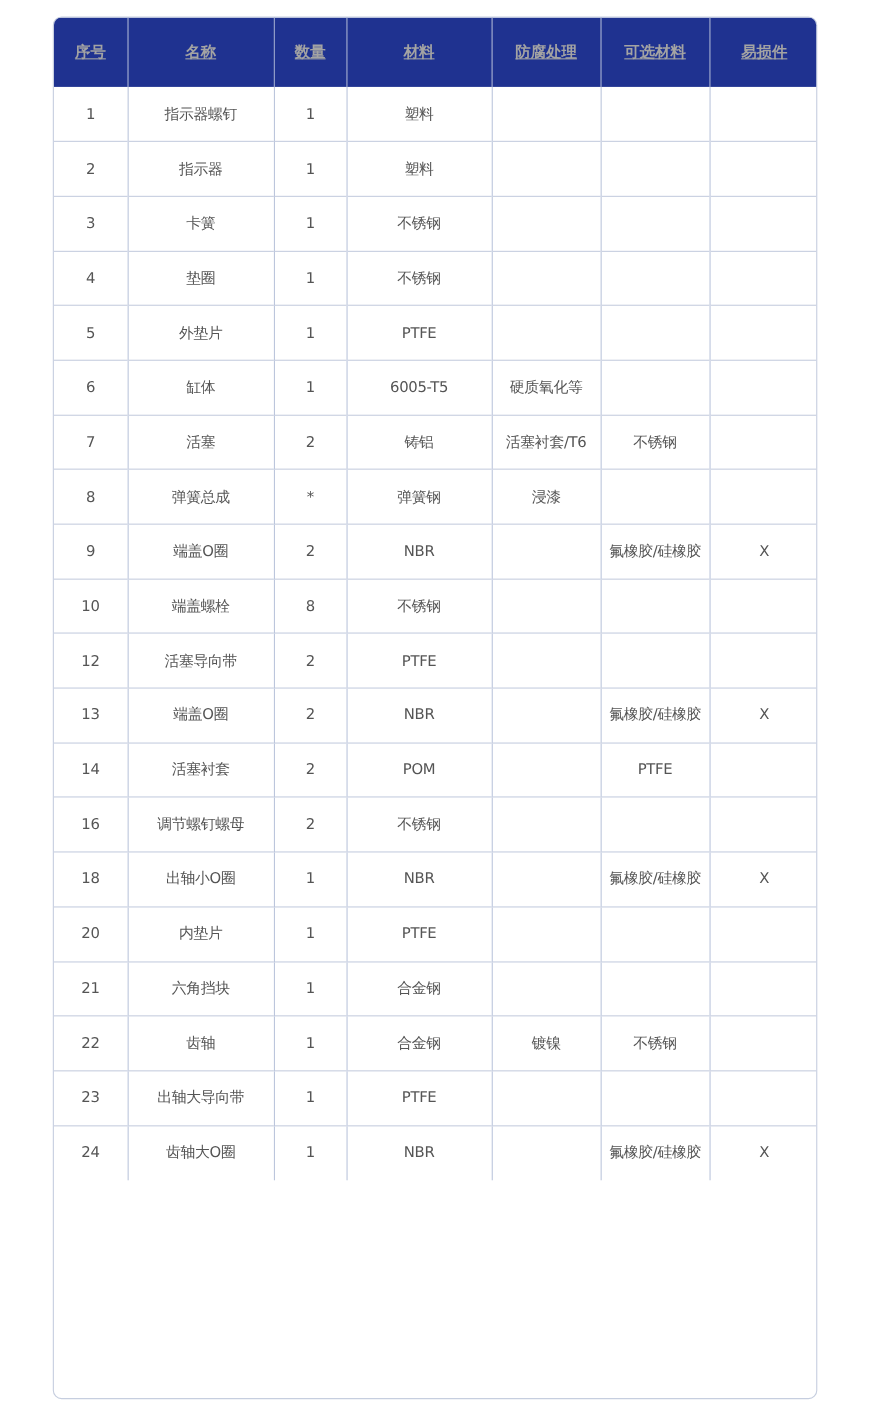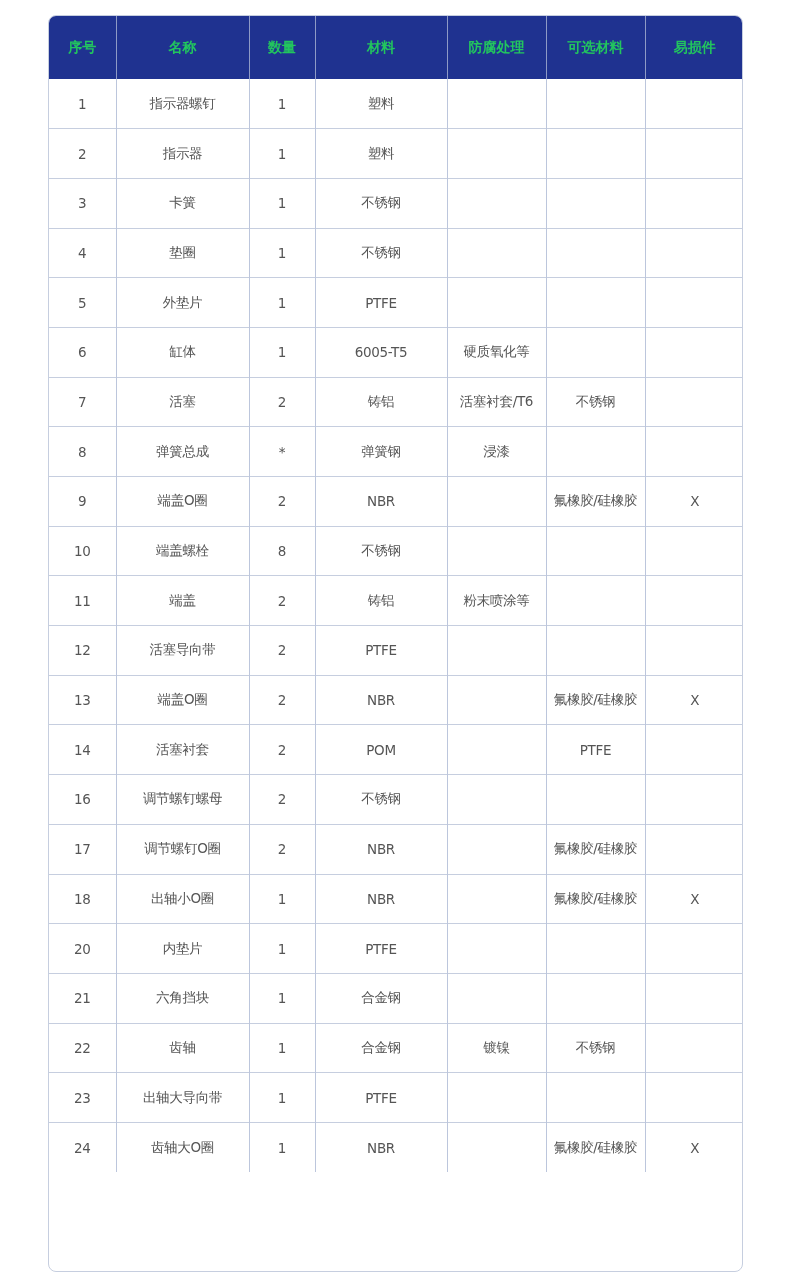--- a/index.html
+++ b/index.html
@@ -21,27 +21,28 @@
   }
   col.c1 { width: 67px; }
   col.c2 { width: 133px; }
   col.c3 { width: 66px; }
   col.c4 { width: 132px; }
   col.c5 { width: 99px; }
   col.c6 { width: 99px; }
   col.c7 { width: 99px; }
   thead th {
     background: #1f3290;
-    color: #22c55e;
+    color: #a3a3a3;
     font-weight: bold;
     font-size: 14px;
     height: 63px;
     text-align: center;
     vertical-align: middle;
     border-right: 1px solid #8e9ac6;
+    text-decoration: underline;
   }
   thead th:last-child { border-right: none; }
   tbody td {
     height: 49.7px;
     text-align: center;
     vertical-align: middle;
     color: #555555;
     font-size: 13.5px;
     border-right: 1px solid #bcc6dc;
     border-top: 1px solid #c6cedf;
@@ -161,29 +162,20 @@
         <tr>
           <td>10</td>
           <td>端盖螺栓</td>
           <td>8</td>
           <td>不锈钢</td>
           <td></td>
           <td></td>
           <td></td>
         </tr>
         <tr>
-          <td>11</td>
-          <td>端盖</td>
-          <td>2</td>
-          <td>铸铝</td>
-          <td>粉末喷涂等</td>
-          <td></td>
-          <td></td>
-        </tr>
-        <tr>
           <td>12</td>
           <td>活塞导向带</td>
           <td>2</td>
           <td>PTFE</td>
           <td></td>
           <td></td>
           <td></td>
         </tr>
         <tr>
           <td>13</td>
@@ -203,29 +195,20 @@
           <td>PTFE</td>
           <td></td>
         </tr>
         <tr>
           <td>16</td>
           <td>调节螺钉螺母</td>
           <td>2</td>
           <td>不锈钢</td>
           <td></td>
           <td></td>
-          <td></td>
-        </tr>
-        <tr>
-          <td>17</td>
-          <td>调节螺钉O圈</td>
-          <td>2</td>
-          <td>NBR</td>
-          <td></td>
-          <td>氟橡胶/硅橡胶</td>
           <td></td>
         </tr>
         <tr>
           <td>18</td>
           <td>出轴小O圈</td>
           <td>1</td>
           <td>NBR</td>
           <td></td>
           <td>氟橡胶/硅橡胶</td>
           <td>X</td>

